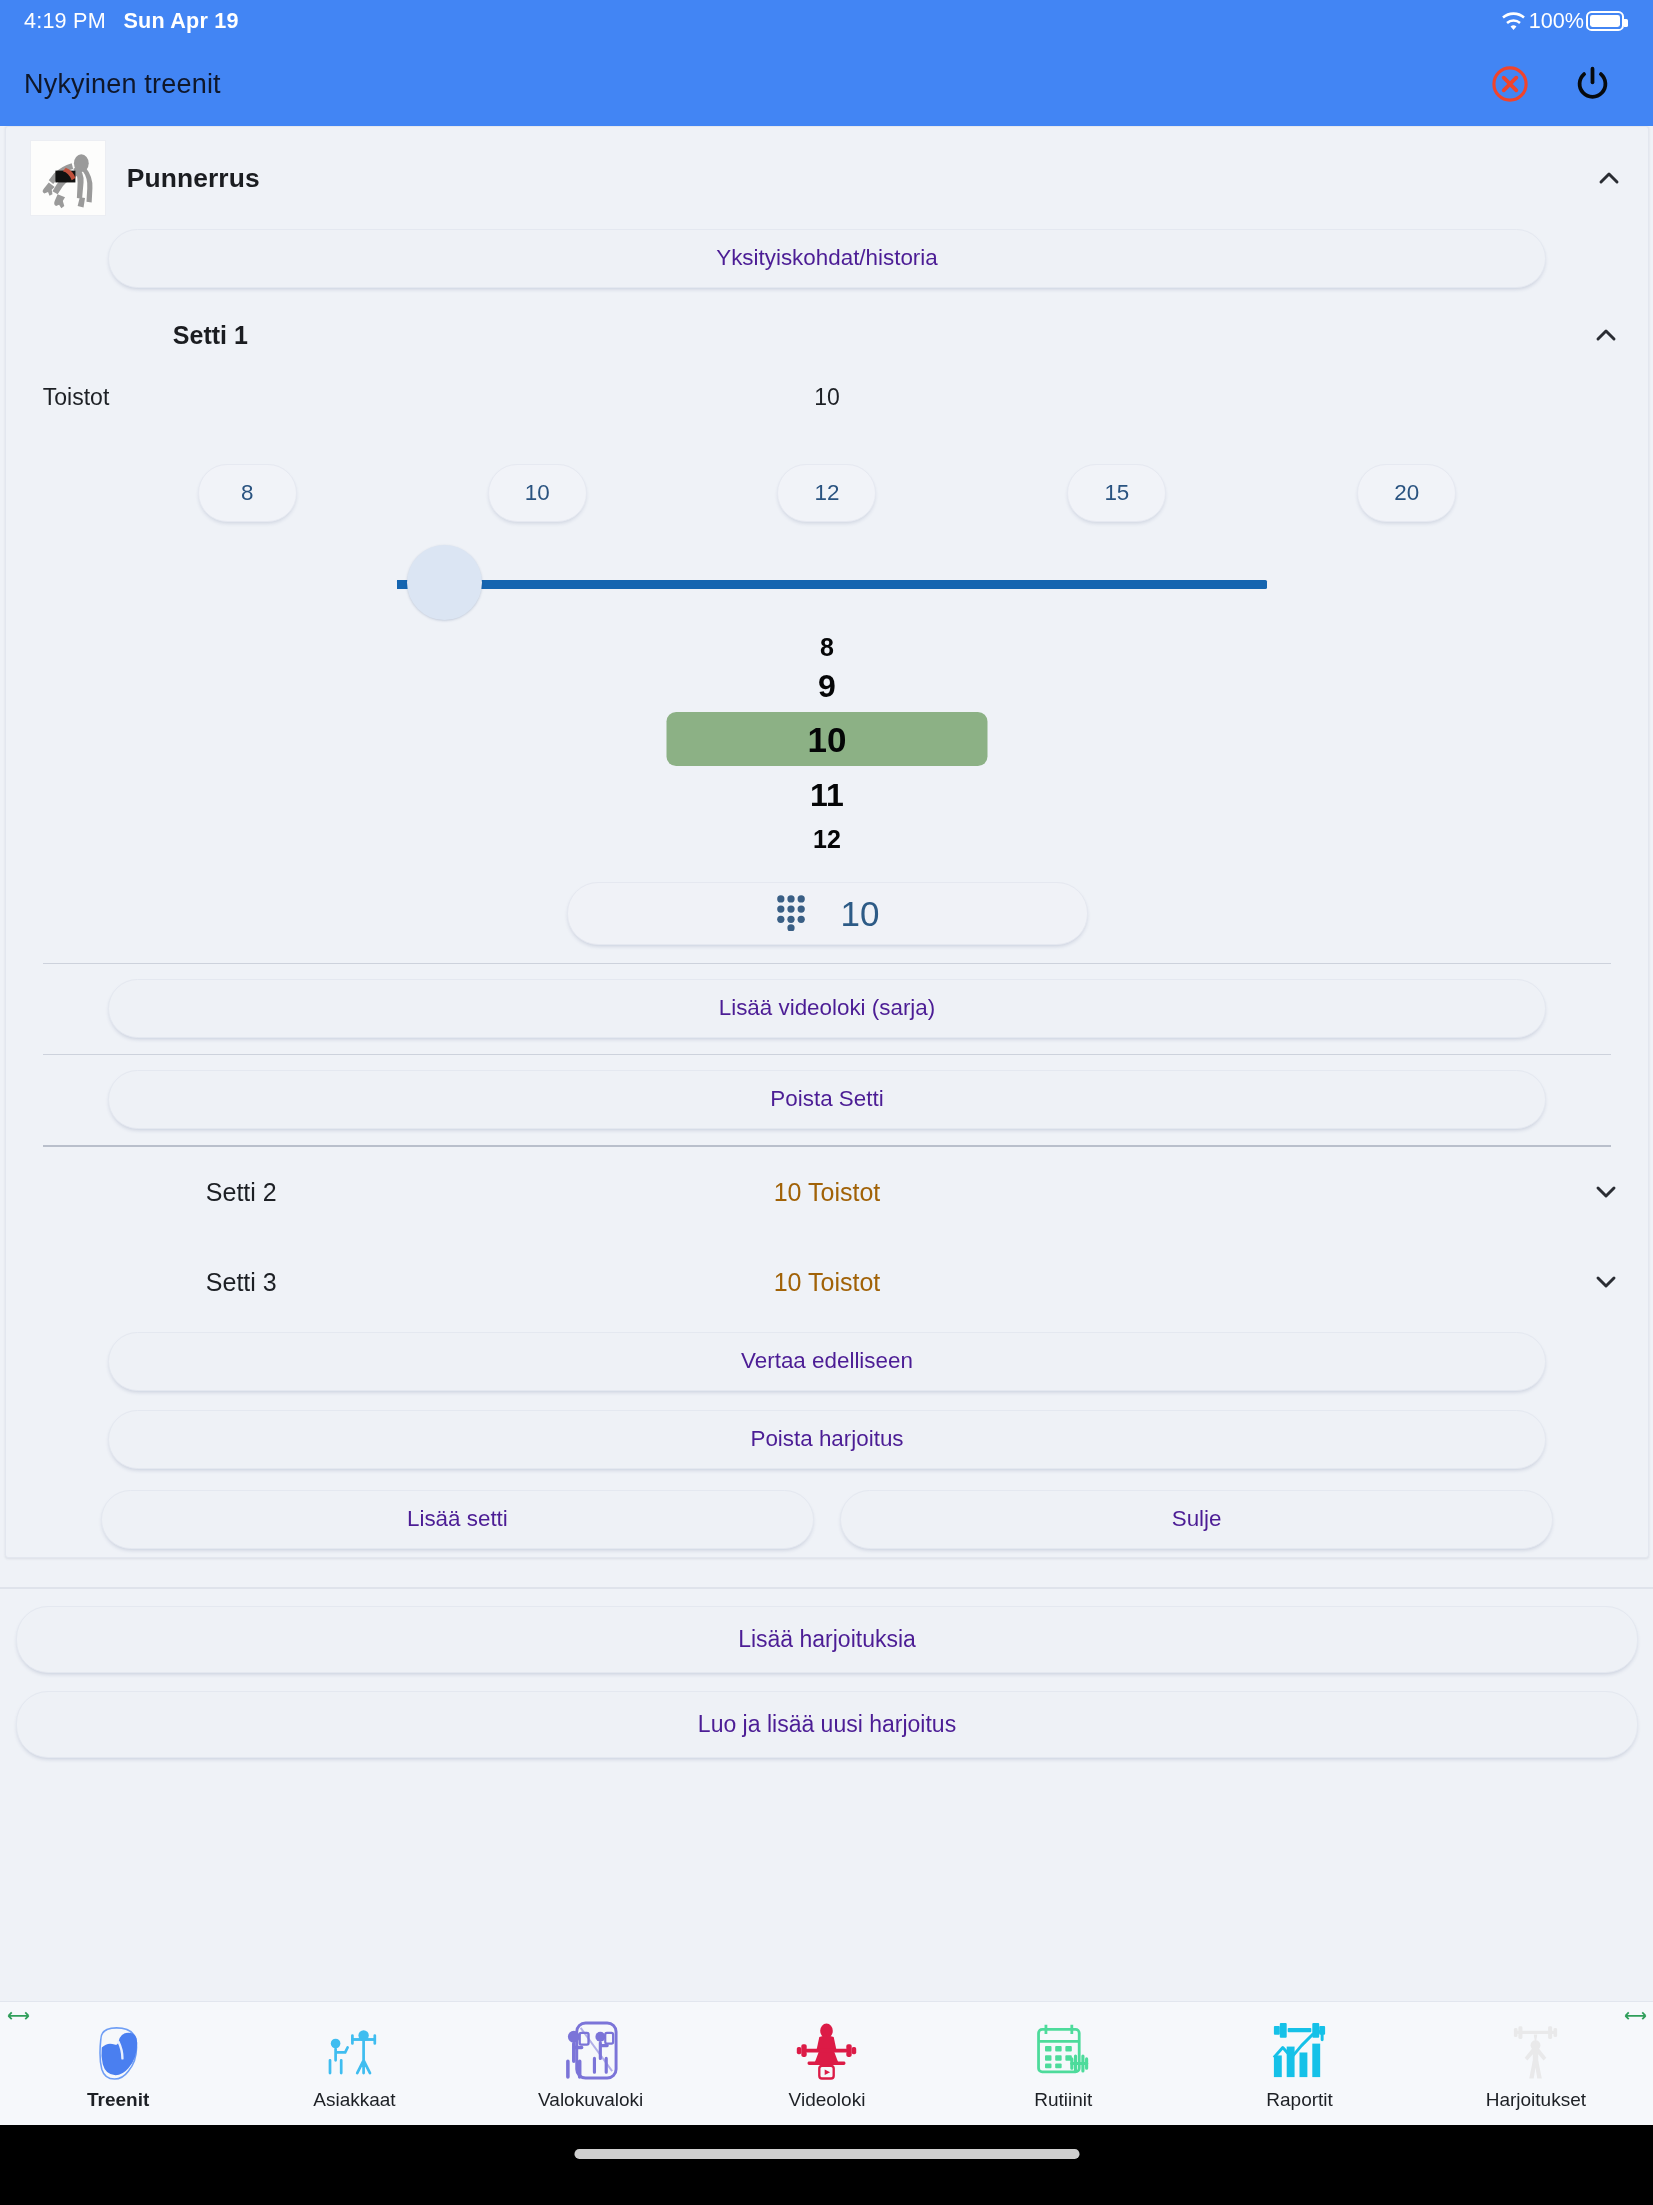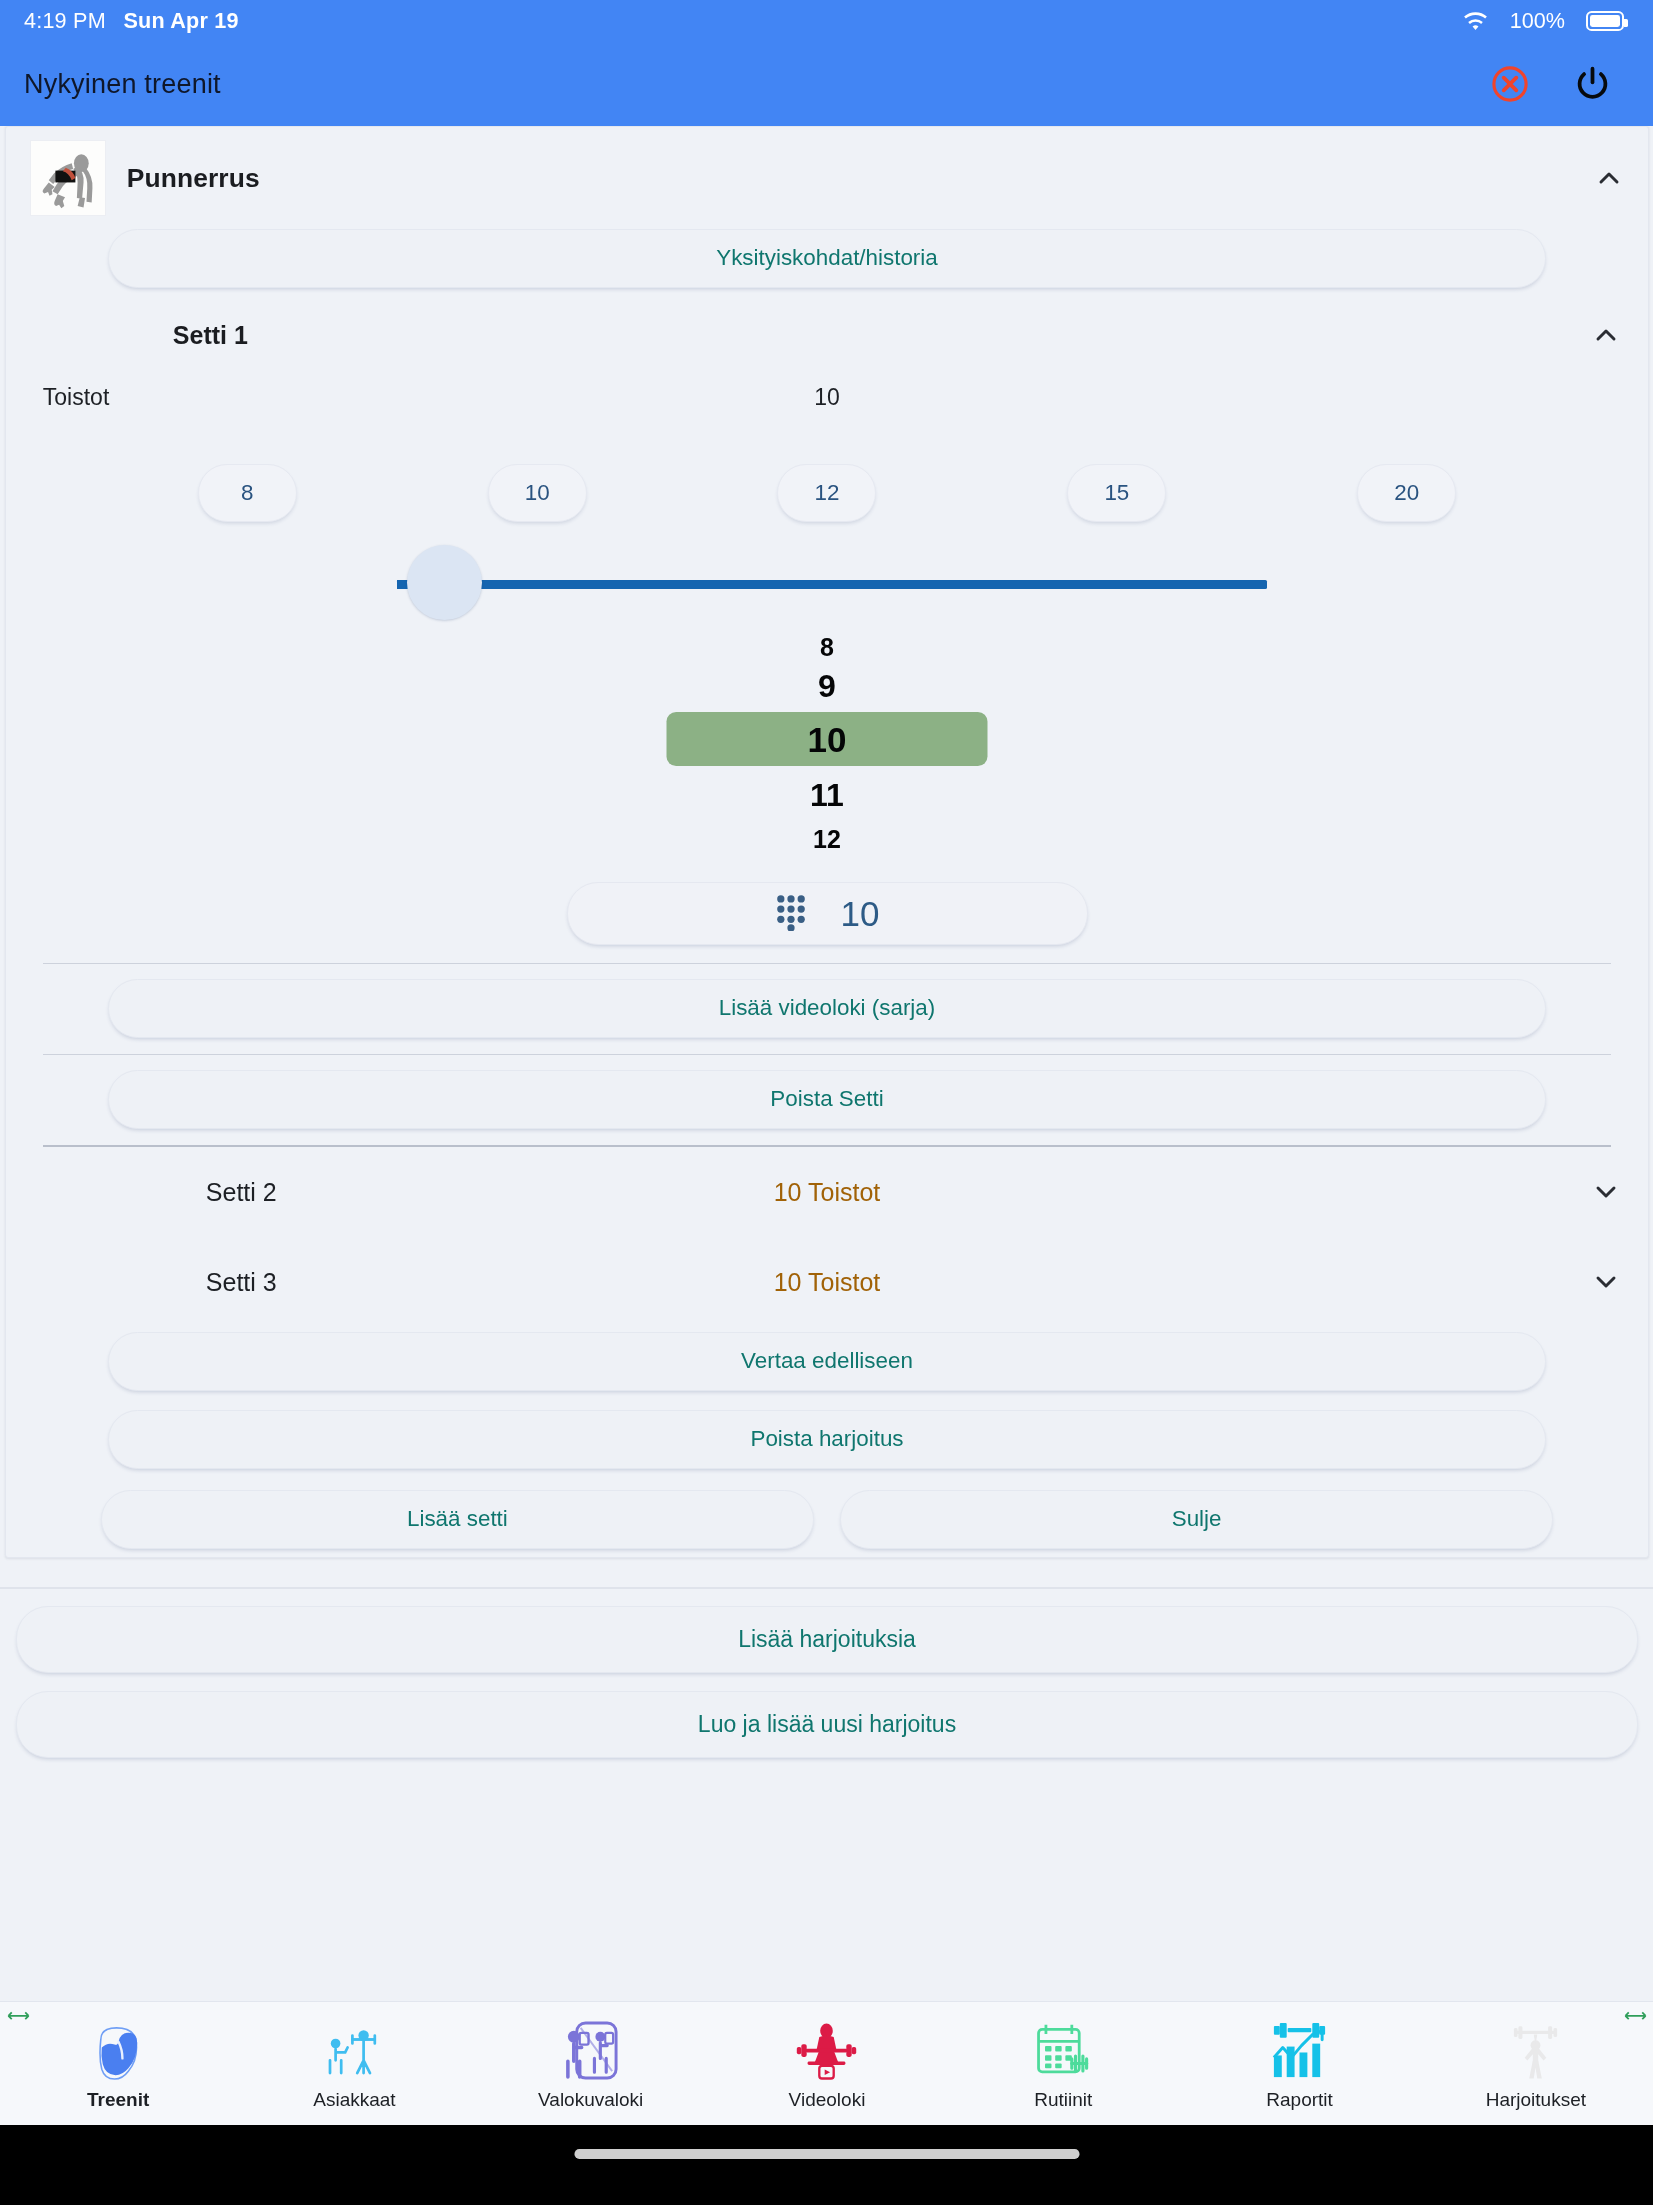--- a/index.html
+++ b/index.html
@@ -21,21 +21,21 @@
     position: absolute; top: 0; left: 0;
     width: 1654px; height: 42px;
     background: #4285f4;
     display: flex; align-items: center;
     padding: 0 30px 0 24px;
     color: #ffffff;
   }
   .sb-left { display: flex; align-items: center; gap: 17.6px; font-size: 21.6px; letter-spacing: 0.2px;}
   .sb-time { font-weight: 400; }
   .sb-date { font-weight: 700; }
-  .sb-right { margin-left: auto; display: flex; align-items: center; gap: 21px; }
+  .sb-right { margin-left: auto; display: flex; align-items: center; gap: 2px; }
   .sb-pct { font-size: 21.6px; }
   .wifi-ico { width: 27px; height: 21px; display:block; }
   .batt {
     width: 38px; height: 20px; border: 2.4px solid #fff; border-radius: 5.6px;
     position: relative; display: block;
   }
   .batt::after {
     content:""; position: absolute; right: -5.6px; top: 5.6px;
     width: 3.2px; height: 8px; background: #fff; border-radius: 0 1.6px 1.6px 0;
   }
@@ -85,21 +85,21 @@
   .chev { margin-left: auto; width: 37px; height: 37px; display:flex; align-items:center; justify-content:center; }
 
   
   .pill {
     display: flex; align-items: center; justify-content: center;
     height: 59px;
     background: #eef1f6;
     border: 0.8px solid #e4e8f0;
     border-radius: 30px;
     box-shadow: 0 2.4px 4px -1.6px rgba(40,60,110,.22);
-    color: #0f766e;
+    color: #4c1d95;
     font-size: 22.4px;
     cursor: pointer;
     text-align:center;
   }
   .pill.wide { margin: 0 96px; }
   .pill.full { margin: 0 6.4px; }
 
   .sec-title {
     font-size: 25px; font-weight: 700; color: #1b1d21;
     padding: 29px 0 0 167px;

